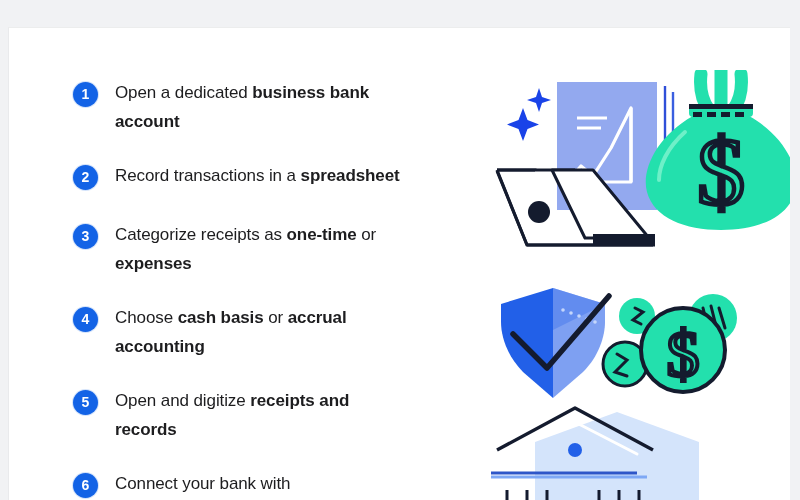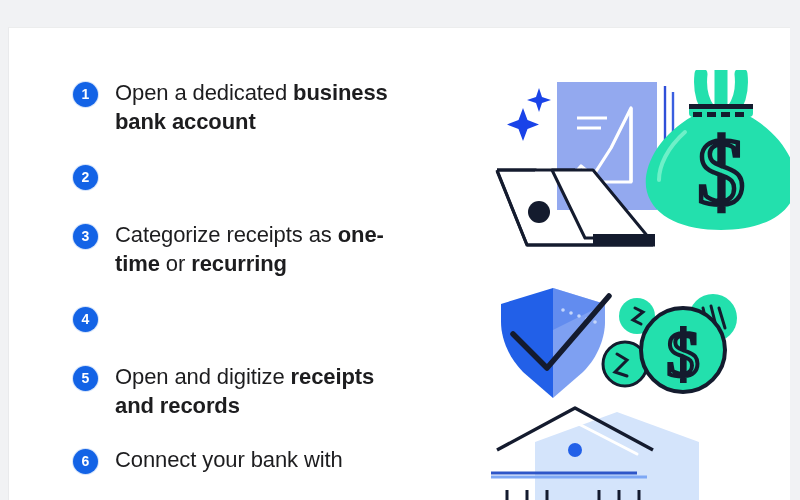--- a/index.html
+++ b/index.html
@@ -68,21 +68,21 @@
     font-weight: bold;
     line-height: 25px;
     text-align: center;
     margin-top: 4px;
     box-shadow: 0 0 0 1px rgba(19,99,230,0.18);
     user-select: none;
   }
 
   .step-text {
     margin-left: 17px;
-    font-size: 22px;
+    font-size: 17px;
     line-height: 29px;
     color: #1d1d1f;
     letter-spacing: -0.1px;
     max-width: 300px;
   }
   .step-text b { font-weight: 700; }
 
   
   .art {
     position: absolute;
@@ -107,27 +107,29 @@
 
   <div class="card">
 
     <div class="steps">
         <div class="step">
           <div class="badge">1</div>
           <div class="step-text"><span>Open a dedicated </span><b>business bank account</b></div>
         </div>
         <div class="step">
           <div class="badge">2</div>
+          <div class="step-text"><span>Record transactions in a </span><b>spreadsheet</b></div>
         </div>
         <div class="step">
           <div class="badge">3</div>
-          <div class="step-text"><span>Categorize receipts as </span><b>one-time</b><span> or </span><b>recurring</b></div>
+          <div class="step-text"><span>Categorize receipts as </span><b>one-time</b><span> or </span><b>expenses</b></div>
         </div>
         <div class="step">
           <div class="badge">4</div>
+          <div class="step-text"><span>Choose </span><b>cash basis</b><span> or </span><b>accrual accounting</b></div>
         </div>
         <div class="step">
           <div class="badge">5</div>
           <div class="step-text"><span>Open and digitize </span><b>receipts and records</b></div>
         </div>
         <div class="step">
           <div class="badge">6</div>
           <div class="step-text"><span>Connect your bank with </span></div>
         </div>
       </div>

